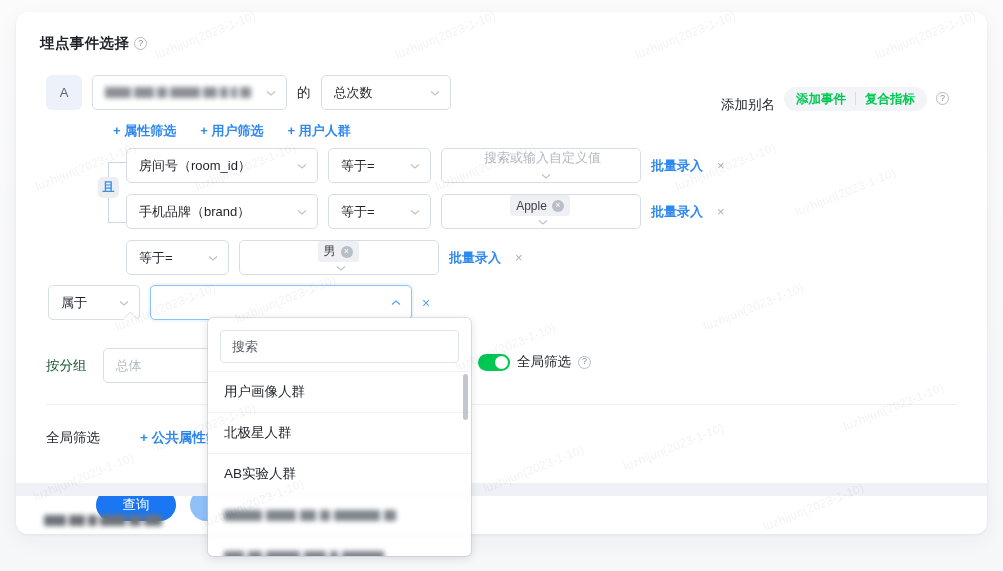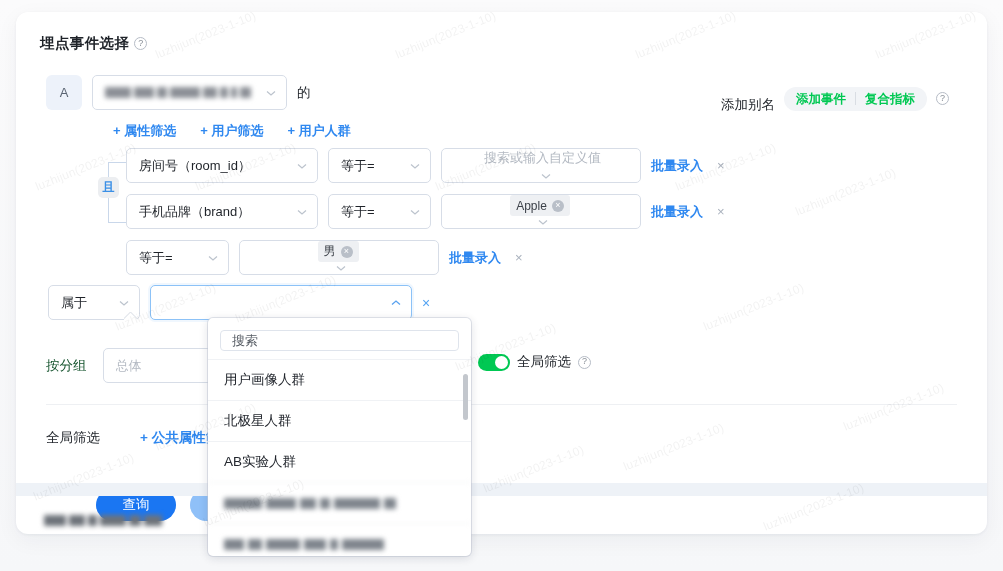--- a/index.html
+++ b/index.html
@@ -224,21 +224,21 @@
     overflow: hidden;
   }
   .dd-arrow::after {
     content: ""; position: absolute; left: 1px; top: 3px;
     width: 11px; height: 11px; background: #fff;
     transform: rotate(45deg);
     box-shadow: -1px -1px 0 rgba(205,212,222,.6);
   }
   .dd-search {
     margin: 12px 12px 8px 12px;
-    height: 21px; border: 1px solid #dfe4ec; border-radius: 4px;
+    height: 33px; border: 1px solid #dfe4ec; border-radius: 4px;
     display: flex; align-items: center; padding: 0 11px;
     font-size: 13px; color: #555b63;
   }
   .dd-list { position: relative; }
   .dd-item {
     height: 41px; display: flex; align-items: center;
     padding: 0 16px; font-size: 13.5px; color: #23272e;
     border-top: 1px solid #f0f2f5;
     cursor: pointer;
   }
@@ -278,20 +278,28 @@
         </span>
         <span class="chev">
           <svg viewBox="0 0 12 12">
               <path d="M2 4.5 L6 8 L10 4.5" fill="none" stroke="currentColor" stroke-width="1.2"></path>
             </svg>
         </span>
       </div>
 
       <div class="lbl-de">的</div>
 
+      <div class="fld w-agg">
+        <span class="cap">总次数</span>
+        <span class="chev">
+          <svg viewBox="0 0 12 12">
+              <path d="M2 4.5 L6 8 L10 4.5" fill="none" stroke="currentColor" stroke-width="1.2"></path>
+            </svg>
+        </span>
+      </div>
     </div>
 
     <div class="alias">
       <span class="alias-label">添加别名</span>
       <span class="pillgroup">
         <span class="pb">添加事件</span>
         <span class="sep"></span>
         <span class="pb">复合指标</span>
       </span>
       <span class="qmark">?</span>

